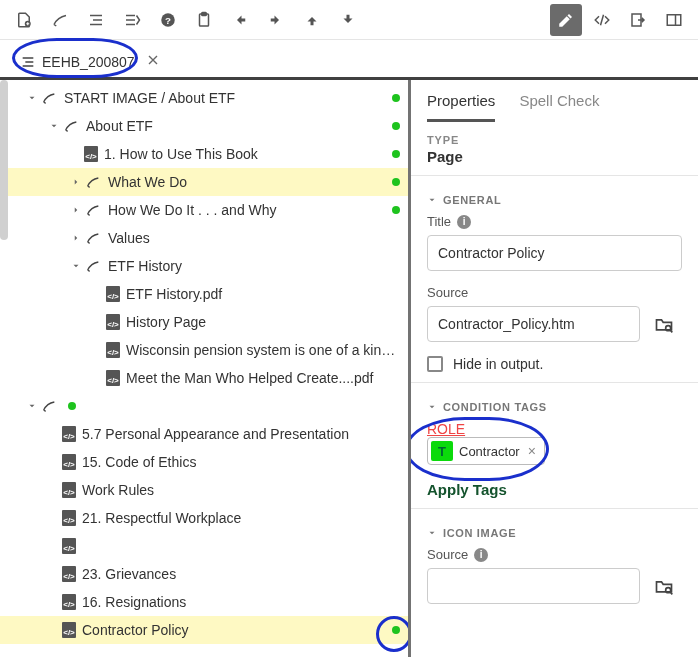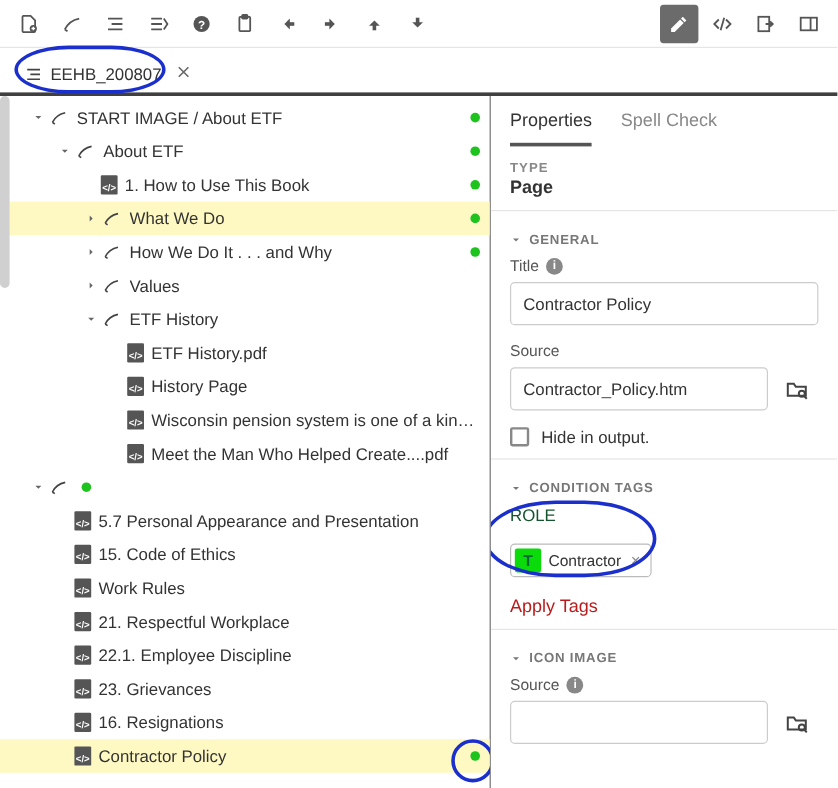--- a/index.html
+++ b/index.html
@@ -12,21 +12,21 @@
 .tb-btn svg { width: 18px; height: 18px; }
 
 .tabbar { height: 40px; display: flex; align-items: flex-end; padding: 0 12px; border-bottom: 3px solid #404040; position: relative; }
 .tab { display: flex; align-items: center; gap: 6px; padding: 6px 8px; font-size: 14px; color: #333; }
 .tab svg { width: 16px; height: 16px; }
 .tab .close { margin-left: 4px; cursor: pointer; }
 .circle-blue-1 { position: absolute; border: 3px solid #1a2fcc; border-radius: 50% / 70%; pointer-events:none; }
 
 .main { display: flex; height: calc(657px - 80px); }
 .left { width: 408px; overflow-y: auto; position: relative; }
-.right { flex: 1; border-left: 1px solid #737373; overflow-y: auto; }
+.right { flex: 1; border-left: 3px solid #737373; overflow-y: auto; }
 
 
 .tree { padding: 4px 0; font-size: 14px; color: #333; }
 .row { display: flex; align-items: center; height: 28px; padding-right: 8px; cursor: pointer; }
 .row.selected { background: #fef9c3; }
 .indent { display: inline-block; }
 .chev { width: 16px; height: 16px; display:flex; align-items:center; justify-content:center; color:#666; flex-shrink:0;}
 .chev svg { width: 10px; height: 10px; }
 .ic { width: 18px; height: 18px; display:flex; align-items:center; justify-content:center; margin-right:6px; flex-shrink:0; color:#444;}
 .ic.topic svg { width:16px; height:16px; }
@@ -49,25 +49,25 @@
 .fld-lbl { font-size:13px; color:#555; display:flex; align-items:center; gap:6px; margin-bottom:6px;}
 .info-ic { width:14px; height:14px; border-radius:50%; background:#888; color:#fff; font-size:10px; display:flex; align-items:center; justify-content:center; font-weight:bold;}
 .input-wrap { display:flex; gap:6px; align-items:center;}
 .txt-in { flex:1; height:36px; border:1px solid #ccc; border-radius:4px; padding:0 10px; font-size:14px; color:#333; background:#fff;}
 .browse-btn { width:36px; height:36px; display:flex; align-items:center; justify-content:center; cursor:pointer; color:#444;}
 .chk-row { display:flex; align-items:center; gap:10px; margin-top:6px;}
 .chk { width:16px; height:16px; border:2px solid #888; border-radius:2px; cursor:pointer;}
 .chk-lbl { font-size:14px; color:#333;}
 .divider { height:1px; background:#e5e5e5; margin:6px 0;}
 
-.role-head { font-size:14px; color:#14532d; font-weight:500; margin-bottom:16px;}
+.role-head { font-size:14px; color:#ef4444; font-weight:500; margin-bottom:0;text-decoration:underline;}
 .tag { display:inline-flex; align-items:center; border:1px solid #bbb; border-radius:4px; padding:3px 6px 3px 3px; gap:6px; font-size:13px; color:#333;}
 .tag-sw { width:22px; height:20px; background:#0bda0b; border-radius:2px; display:flex; align-items:center; justify-content:center; color:#063; font-weight:700; font-size:13px;}
 .tag-x { cursor:pointer; color:#888; font-size:14px; padding:0 2px;}
-.apply { font-size:15px; font-weight:400; color:#b91c1c; margin-top:16px; cursor:pointer;}
+.apply { font-size:15px; font-weight:700; color:#14532d; margin-top:16px; cursor:pointer;}
 
 .circle-blue-2 { position:absolute; border:3px solid #1a2fcc; border-radius:50% / 60%; pointer-events:none; }
 .circle-blue-3 { position:absolute; border:3px solid #1a2fcc; border-radius:50%; pointer-events:none; }
 </style>
 </head>
 <body>
 
 <div class="toolbar">
   <div class="tb-btn">
       <svg viewBox="0 0 24 24" fill="none" stroke="currentColor" stroke-width="2">
@@ -334,21 +334,20 @@
         <div class="row">
           <span class="indent" style="width: 46px;"></span>
           <span class="chev"></span>
           <span class="ic file">&lt;/&gt;</span>
           <span class="label">21. Respectful Workplace</span>
         </div>
         <div class="row">
           <span class="indent" style="width: 46px;"></span>
           <span class="chev"></span>
           <span class="ic file">&lt;/&gt;</span>
-          <span class="label">22.1. Employee Discipline</span>
         </div>
         <div class="row">
           <span class="indent" style="width: 46px;"></span>
           <span class="chev"></span>
           <span class="ic file">&lt;/&gt;</span>
           <span class="label">23. Grievances</span>
         </div>
         <div class="row">
           <span class="indent" style="width: 46px;"></span>
           <span class="chev"></span>

